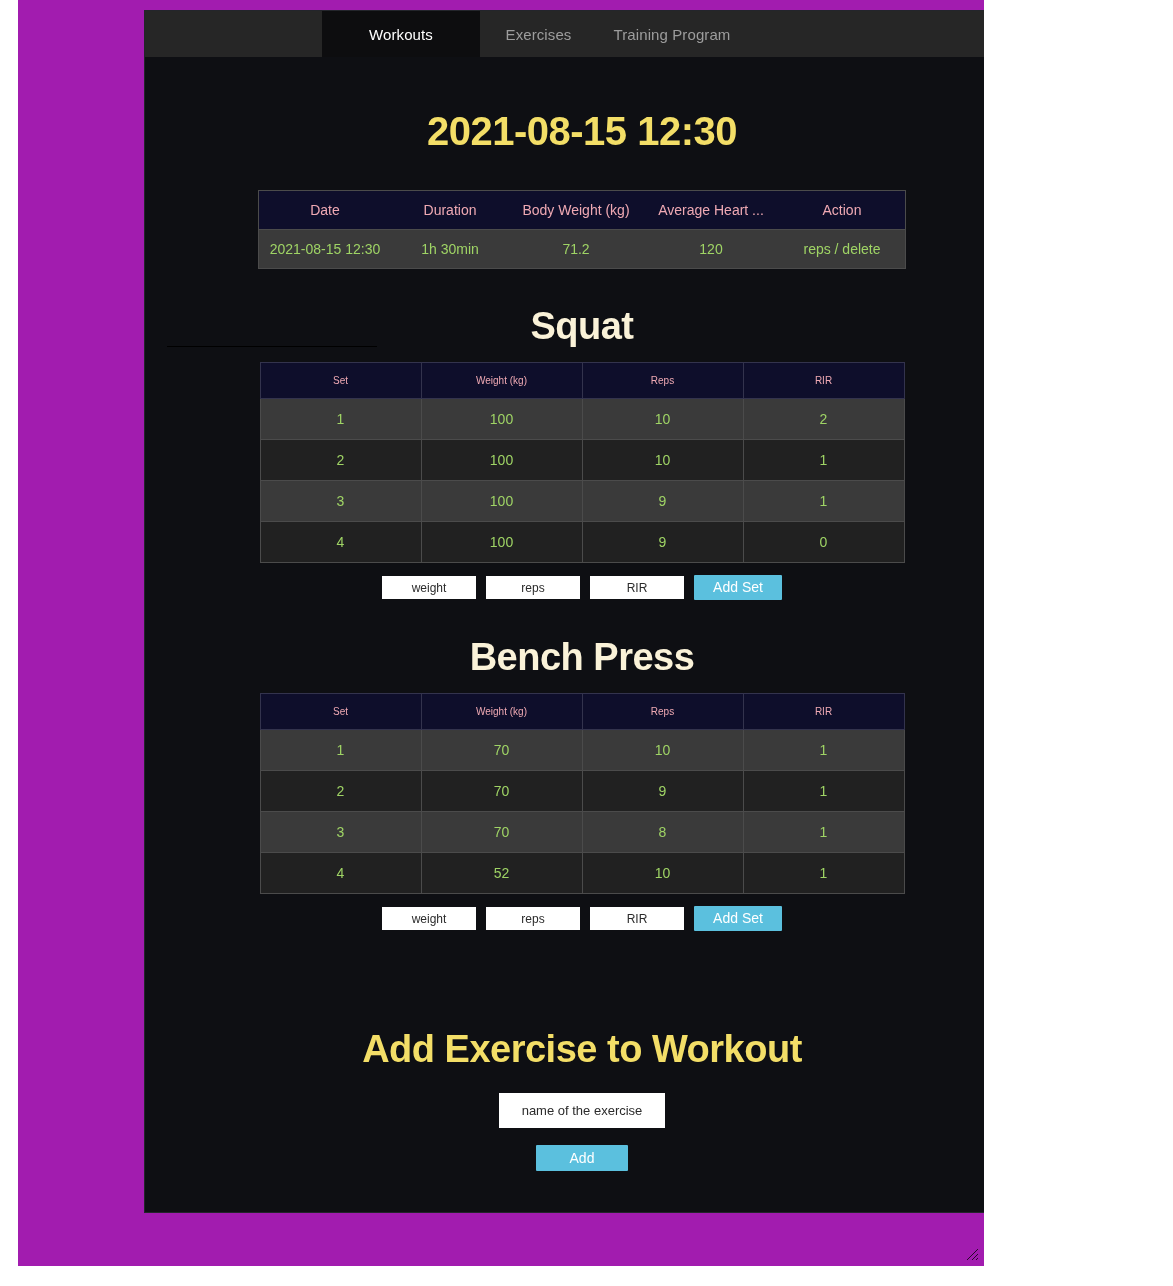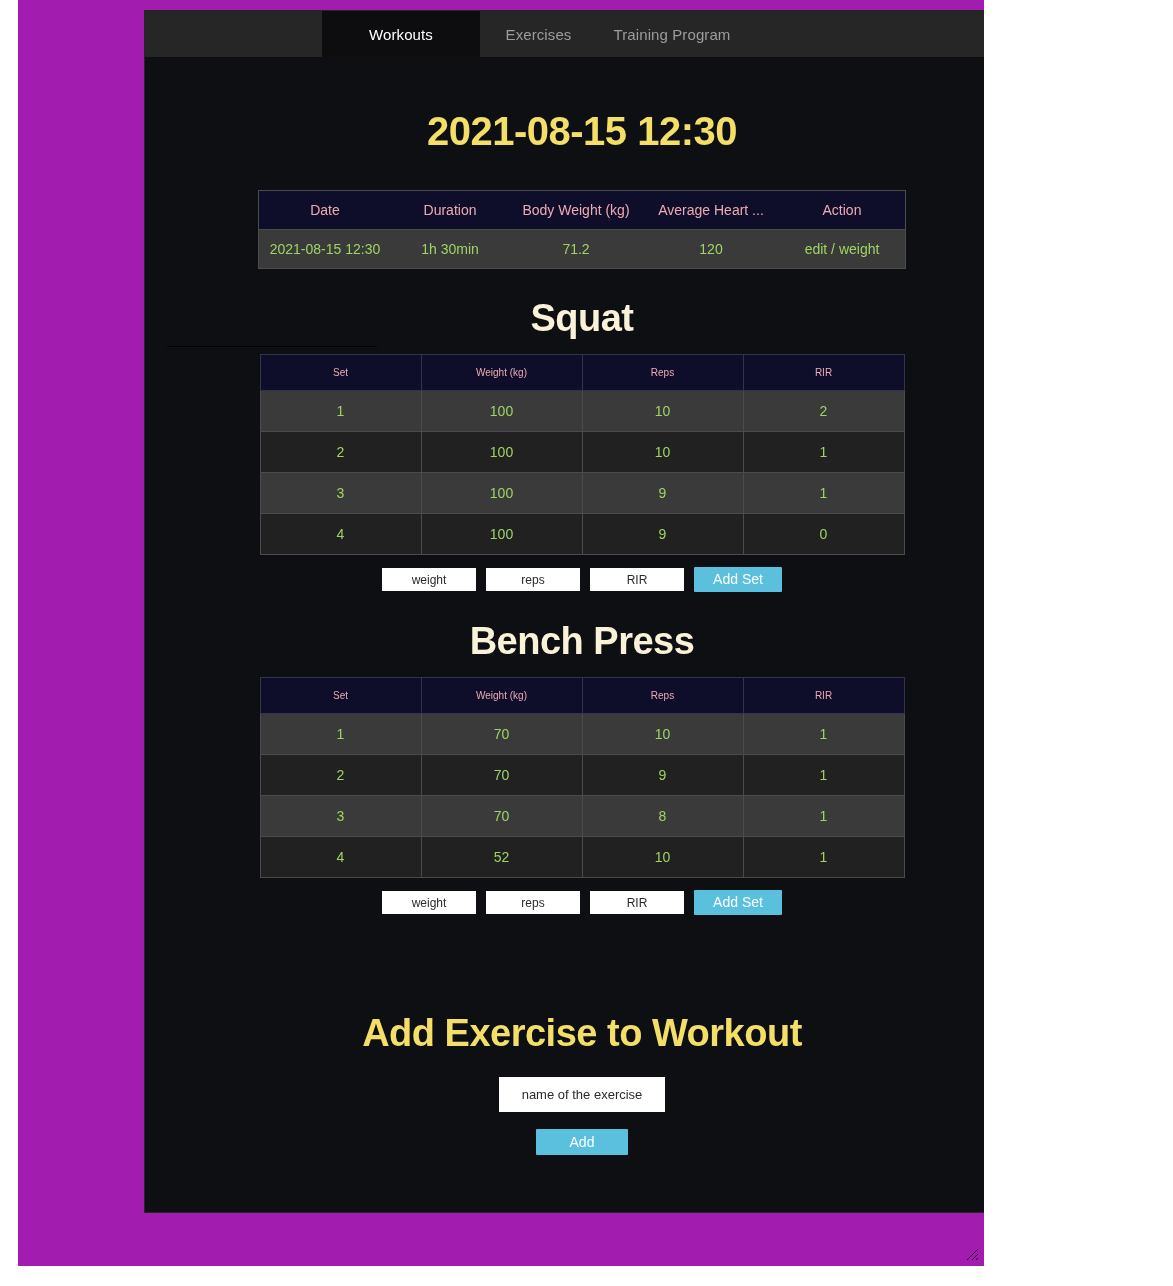--- a/index.html
+++ b/index.html
@@ -139,21 +139,21 @@
     white-space: nowrap;
   }
   .sum-c1 { width: 124px; }
   .sum-c2 { width: 110px; }
   .sum-c3 { width: 126px; }
   .sum-c4 { width: 128px; }
   .sum-c5 { width: 118px; }
 
   
   .exercise-title {
-    margin: 0;
+    margin: 8px;
     padding-top: 28px;
     text-align: center;
     font-size: 38px;
     font-weight: bold;
     color: #faf2d8;
     letter-spacing: -0.5px;
   }
 
   .sets-wrap {
     margin-top: 14px;
@@ -296,21 +296,21 @@
               <th class="sum-c4">Average Heart ...</th>
               <th class="sum-c5">Action</th>
             </tr>
           </thead>
           <tbody>
             <tr>
               <td>2021-08-15 12:30</td>
               <td>1h 30min</td>
               <td>71.2</td>
               <td>120</td>
-              <td>edit / weight</td>
+              <td>reps / delete</td>
             </tr>
           </tbody>
         </table>
       </div>
 
       <div>
         <h2 class="exercise-title">Squat</h2>
 
         <div class="sets-wrap">
           <table class="sets">

